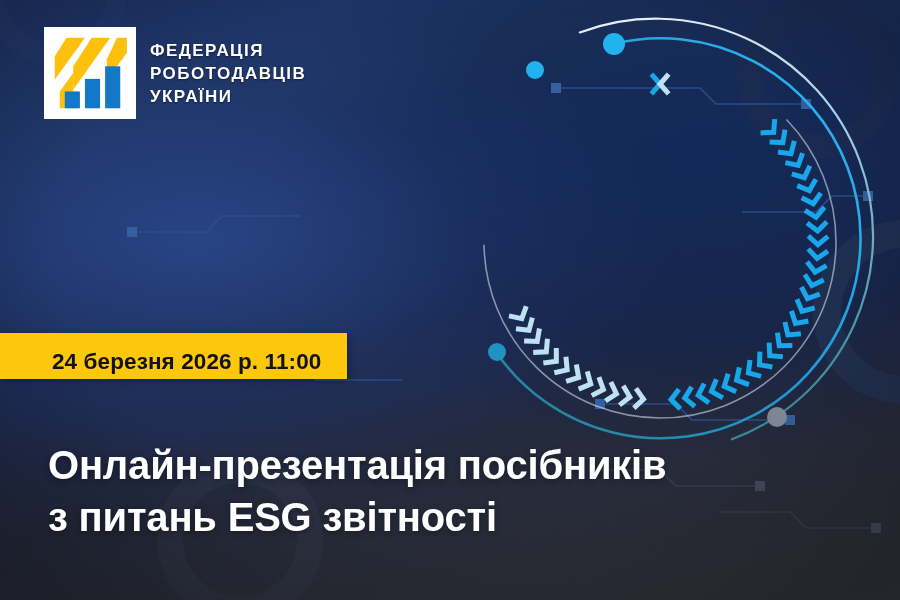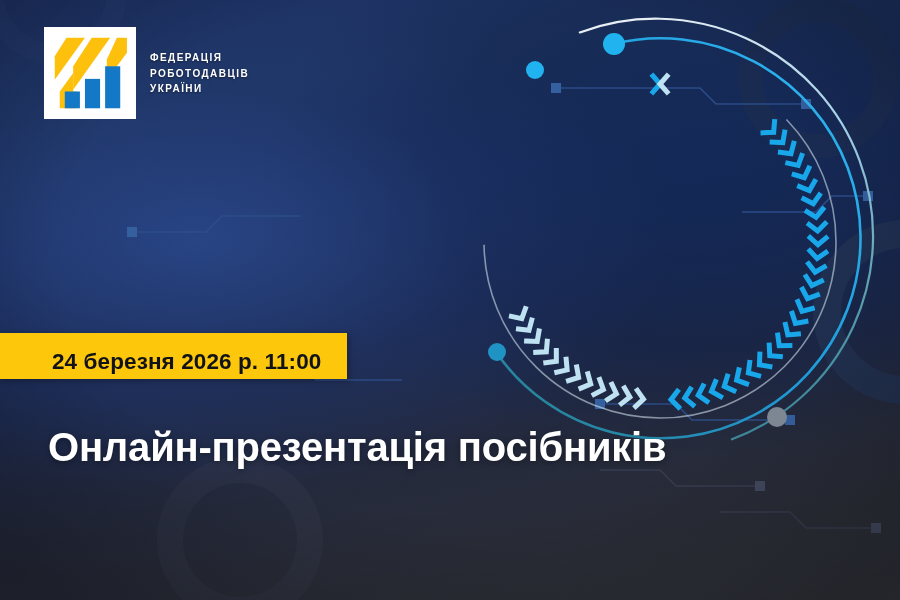--- a/index.html
+++ b/index.html
@@ -48,21 +48,21 @@
   }
   #logo-mark svg { display: block; width: 100%; height: 100%; }
   #logo-text {
     display: flex;
     flex-direction: column;
     gap: 5px;
     margin-top: 2px;
   }
   #logo-text span {
     color: #ffffff;
-    font-size: 10px;
+    font-size: 17px;
     font-weight: 700;
     letter-spacing: 1.45px;
     line-height: 1.05;
     text-shadow: 0 1px 2px rgba(0,0,0,0.45);
     white-space: nowrap;
   }
 
   
   #date-banner {
     position: absolute;
@@ -81,21 +81,21 @@
     font-size: 22.5px;
     font-weight: 700;
     letter-spacing: 0.1px;
     white-space: nowrap;
   }
 
   
   #headline {
     position: absolute;
     left: 48px;
-    top: 421px;
+    top: 439px;
     width: 800px;
   }
   #headline .line {
     color: #ffffff;
     font-size: 40px;
     font-weight: 700;
     line-height: 1.30;
     letter-spacing: -0.2px;
     white-space: nowrap;
     text-shadow: 0 2px 6px rgba(0,0,0,0.35);
@@ -409,15 +409,16 @@
       <span>УКРАЇНИ</span>
     </div>
   </div>
 
   <div id="date-banner">
     <span id="date-text">24 березня 2026 р. 11:00</span>
   </div>
 
   <div id="headline">
     <div class="line">Онлайн-презентація посібників</div>
+    <div class="line">з питань ESG звітності</div>
   </div>
 
 </div>
 
 </body></html>

